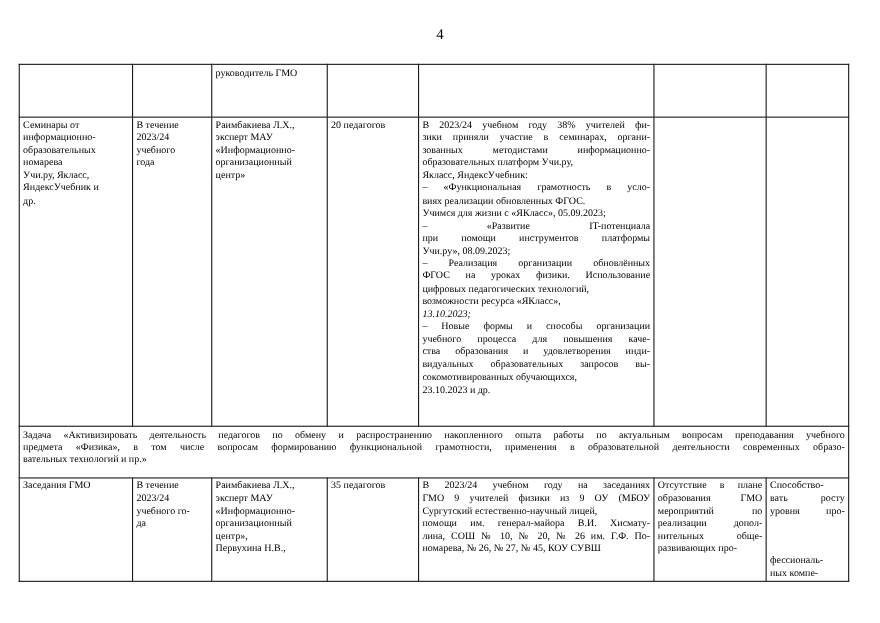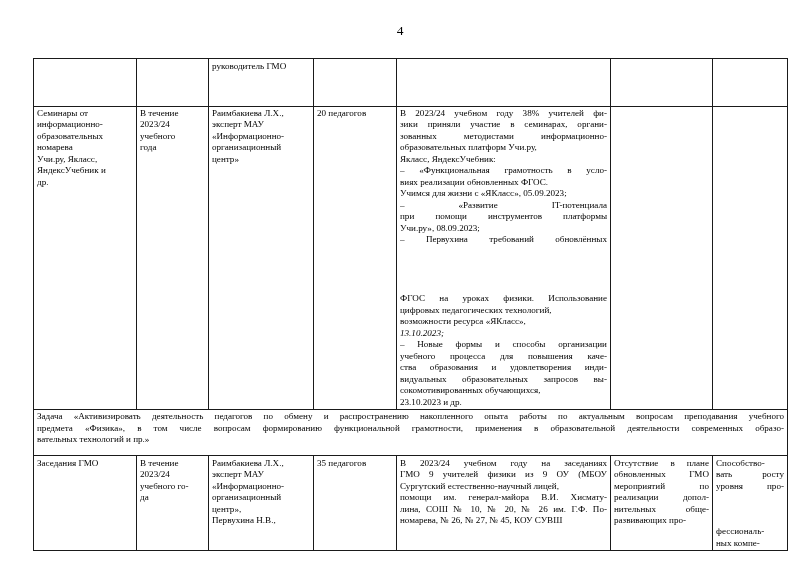--- a/index.html
+++ b/index.html
@@ -27,21 +27,21 @@
     top: 24px;
     left: 0;
     width: 800px;
     text-align: center;
     font-size: 13.5px;
     line-height: 1;
     font-family: "Liberation Serif", "DejaVu Serif", serif;
   }
   .doc-table {
     position: absolute;
-    left: 33px;
+    left: 17px;
     top: 58px;
     width: 754px;
     border-collapse: collapse;
     table-layout: fixed;
     font-size: 9.1px;
     line-height: 1.26;
   }
   .doc-table td {
     border: 1px solid #1a1a1a;
     vertical-align: top;
@@ -150,22 +150,22 @@
               <span class="ln" style="text-align: justify; text-align-last: justify;">зики приняли участие в семинарах, органи-</span>
               <span class="ln" style="text-align: justify; text-align-last: justify;">зованных методистами информационно-</span>
               <span class="ln" style="text-align: justify; text-align-last: left;">образовательных платформ Учи.ру,</span>
               <span class="ln" style="text-align: justify; text-align-last: left;">Якласс, ЯндексУчебник:</span>
               <span class="ln" style="text-align: justify; text-align-last: justify;">– «Функциональная грамотность в усло-</span>
               <span class="ln" style="text-align: justify; text-align-last: left;">виях реализации обновленных ФГОС.</span>
               <span class="ln" style="text-align: justify; text-align-last: left;">Учимся для жизни с «ЯКласс», 05.09.2023;</span>
               <span class="ln" style="text-align: justify; text-align-last: justify;">– «Развитие IT-потенциала</span>
               <span class="ln" style="text-align: justify; text-align-last: justify;">при помощи инструментов платформы</span>
               <span class="ln" style="text-align: justify; text-align-last: left;">Учи.ру», 08.09.2023;</span>
-              <span class="ln" style="text-align: justify; text-align-last: justify;">– Первухина требований обновлённых</span>
-              <span class="ln" style="text-align: justify; text-align-last: justify; margin-top: 48px;">ФГОС на уроках физики. Использование</span>
+              <span class="ln" style="text-align: justify; text-align-last: justify;">– Реализация организации обновлённых</span>
+              <span class="ln" style="text-align: justify; text-align-last: justify;">ФГОС на уроках физики. Использование</span>
               <span class="ln" style="text-align: justify; text-align-last: left;">цифровых педагогических технологий,</span>
               <span class="ln" style="text-align: justify; text-align-last: left;">возможности ресурса «ЯКласс»,</span>
               <span class="ln" style="text-align: justify; text-align-last: left; font-style: italic;">13.10.2023;</span>
               <span class="ln" style="text-align: justify; text-align-last: justify;">– Новые формы и способы организации</span>
               <span class="ln" style="text-align: justify; text-align-last: justify;">учебного процесса для повышения каче-</span>
               <span class="ln" style="text-align: justify; text-align-last: justify;">ства образования и удовлетворения инди-</span>
               <span class="ln" style="text-align: justify; text-align-last: justify;">видуальных образовательных запросов вы-</span>
               <span class="ln" style="text-align: justify; text-align-last: left;">сокомотивированных обучающихся,</span>
               <span class="ln" style="text-align: justify; text-align-last: left;">23.10.2023 и др.</span>
             </div>
@@ -219,21 +219,21 @@
               <span class="ln" style="text-align: justify; text-align-last: justify;">ГМО 9 учителей физики из 9 ОУ (МБОУ</span>
               <span class="ln" style="text-align: justify; text-align-last: left;">Сургутский естественно-научный лицей,</span>
               <span class="ln" style="text-align: justify; text-align-last: justify;">помощи им. генерал-майора В.И. Хисмату-</span>
               <span class="ln" style="text-align: justify; text-align-last: justify;">лина, СОШ № 10, № 20, № 26 им. Г.Ф. По-</span>
               <span class="ln" style="text-align: justify; text-align-last: left;">номарева, № 26, № 27, № 45, КОУ СУВШ</span>
             </div>
         </td>
         <td>
           <div class="linelist">
               <span class="ln" style="text-align: justify; text-align-last: justify;">Отсутствие в плане</span>
-              <span class="ln" style="text-align: justify; text-align-last: justify;">обновленных ГМО</span>
+              <span class="ln" style="text-align: justify; text-align-last: justify;">образования ГМО</span>
               <span class="ln" style="text-align: justify; text-align-last: justify;">мероприятий по</span>
               <span class="ln" style="text-align: justify; text-align-last: justify;">реализации допол-</span>
               <span class="ln" style="text-align: justify; text-align-last: justify;">нительных обще-</span>
               <span class="ln" style="text-align: justify; text-align-last: left;">развивающих про-</span>
             </div>
         </td>
         <td>
           <div class="linelist">
               <span class="ln" style="text-align: justify; text-align-last: justify;">Способство-</span>
               <span class="ln" style="text-align: justify; text-align-last: justify;">вать росту</span>

